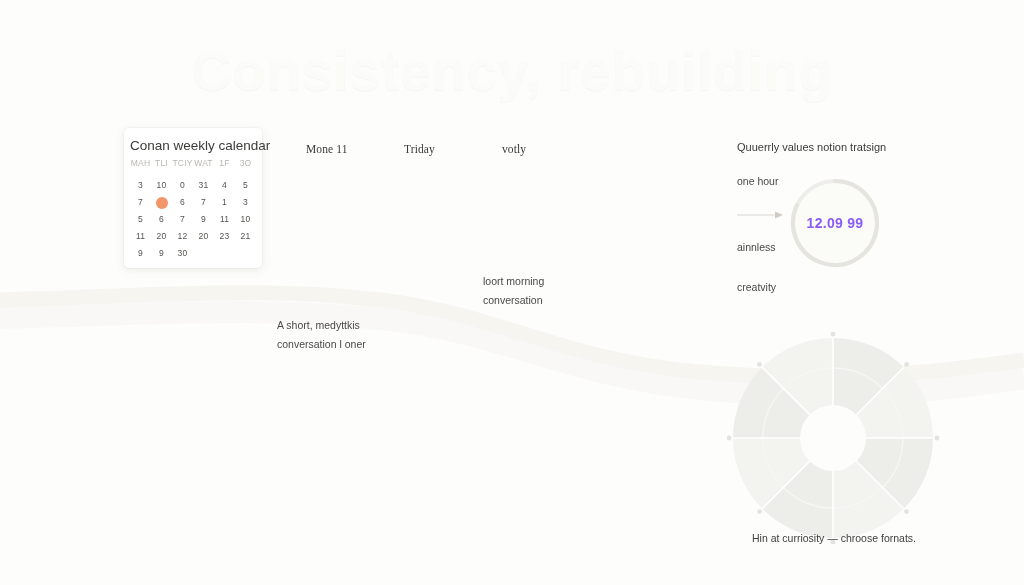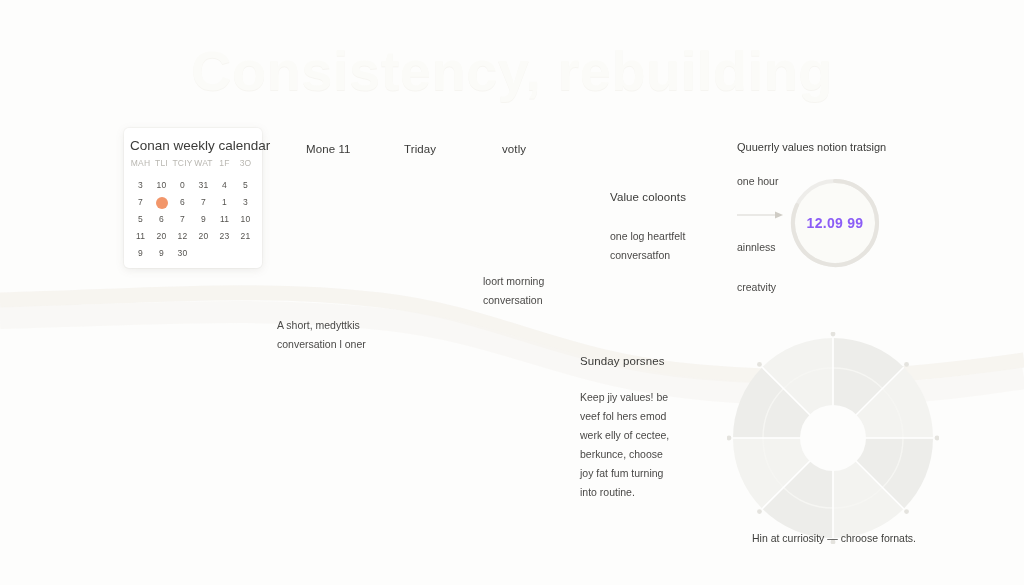--- a/index.html
+++ b/index.html
@@ -114,20 +114,21 @@
     background: #f2966a;
   }
 
   
   .blk { position: absolute; z-index: 3; }
   .blk .hd {
     font-size: 11.5px;
     color: #3a3a38;
     white-space: nowrap;
     letter-spacing: 0.1px;
+    font-family: Liberation Serif, serif;
   }
   .blk .bd {
     font-size: 10.5px;
     color: #4a4947;
     line-height: 19px;
   }
   .blk .bd span { display: block; white-space: nowrap; }
 
   .b-mon  { left: 306px; top: 143px; }
   .b-tue  { left: 404px; top: 143px; }
@@ -296,56 +297,38 @@
         <span>conversation l oner</span>
       </div>
   </div>
   <div class="blk b-note2">
     <div class="bd">
         <span>loort morning</span>
         <span>conversation</span>
       </div>
   </div>
 
-  <div class="blk b-value">
-    <div class="hd">Value coloonts</div>
-    <div class="bd">
-        <span>one log heartfelt</span>
-        <span>conversatfon</span>
-      </div>
-  </div>
 
   <div class="q-title">Quuerrly values notion tratsign</div>
   <div class="q-lab q-lab-1">one hour</div>
   <div class="q-lab q-lab-2">ainnless</div>
   <div class="q-lab q-lab-3">creatvity</div>
 
   <svg class="q-arrow" viewBox="0 0 48 10">
     <line x1="0" y1="5" x2="38" y2="5" stroke="#d8d5cf" stroke-width="1.2"></line>
     <polygon points="38,1.5 46,5 38,8.5" fill="#cfccc5"></polygon>
   </svg>
 
   <svg class="gauge" viewBox="0 0 98 98">
     <circle cx="49" cy="49" r="42" fill="#fbfbf8"></circle>
     <circle cx="49" cy="49" r="42" fill="none" stroke="#eeedea" stroke-width="4"></circle>
     <path id="gauge-arc" fill="none" stroke="#e6e4df" stroke-width="4" stroke-linecap="round" d="M 49 7 A 42 42 0 1 1 10.997263796427163 31.11726975426698"></path>
   </svg>
   <div class="gauge-value">12.09 99</div>
 
-  <div class="blk b-sunday">
-    <div class="hd">Sunday porsnes</div>
-    <div class="bd">
-        <span>Keep jiy values! be</span>
-        <span>veef fol hers emod</span>
-        <span>werk elly of cectee,</span>
-        <span>berkunce, choose</span>
-        <span>joy fat fum turning</span>
-        <span>into routine.</span>
-      </div>
-  </div>
 
   <svg class="radial" viewBox="0 0 212 212">
     <g id="radial-slices">
         <path d="M 106 106 L 106 6 A 100 100 0 0 1 176.71067811865476 35.28932188134526 Z" fill="#ededea"></path>
         <path d="M 106 106 L 176.71067811865476 35.28932188134526 A 100 100 0 0 1 206 106 Z" fill="#f3f3f0"></path>
         <path d="M 106 106 L 206 106 A 100 100 0 0 1 176.71067811865476 176.71067811865476 Z" fill="#ededea"></path>
         <path d="M 106 106 L 176.71067811865476 176.71067811865476 A 100 100 0 0 1 106 206 Z" fill="#f3f3f0"></path>
         <path d="M 106 106 L 106 206 A 100 100 0 0 1 35.28932188134526 176.71067811865476 Z" fill="#ededea"></path>
         <path d="M 106 106 L 35.28932188134526 176.71067811865476 A 100 100 0 0 1 6 106.00000000000001 Z" fill="#f3f3f0"></path>
         <path d="M 106 106 L 6 106.00000000000001 A 100 100 0 0 1 35.28932188134523 35.28932188134526 Z" fill="#ededea"></path>

